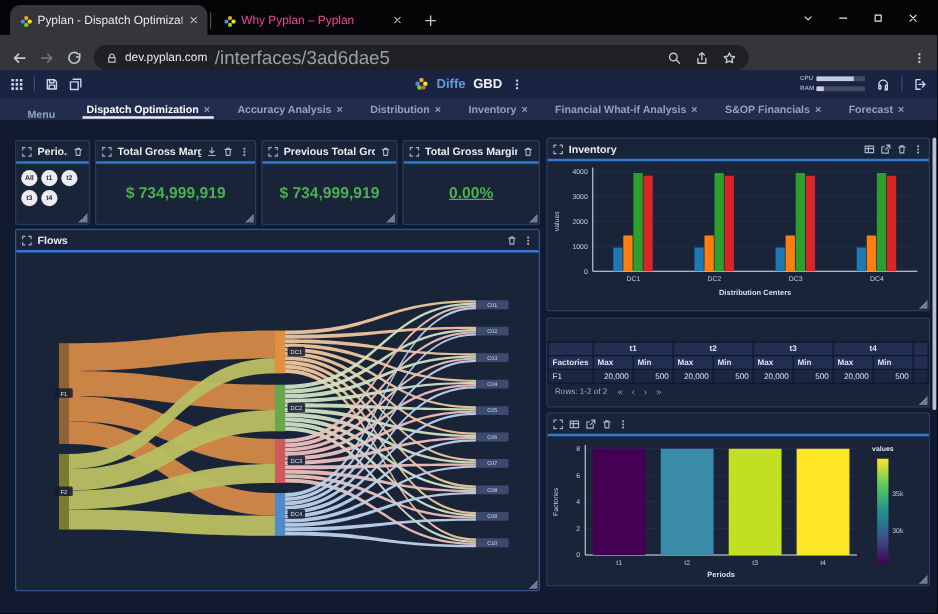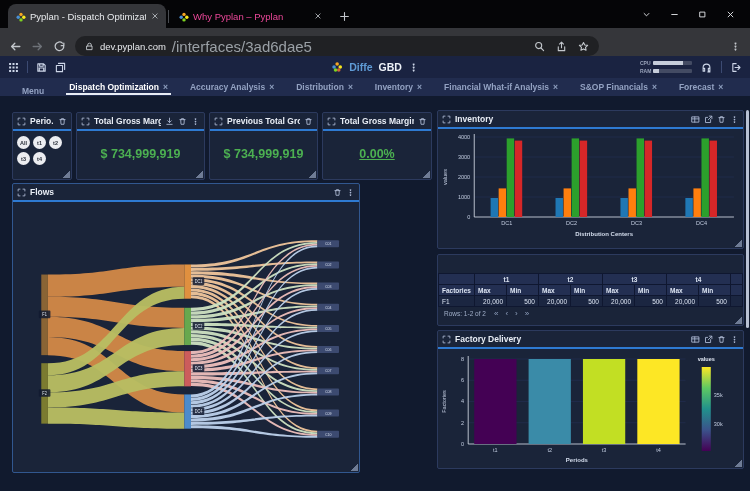--- a/index.html
+++ b/index.html
@@ -377,21 +377,21 @@
         <span class="picon" data-icon="trash">
             <svg viewBox="0 0 12 12">
               <path d="M2.5 3.5h7 M4.5 3.5V2.2h3v1.3 M3.6 3.5l.4 6.2h4l.4-6.2" fill="none" stroke="currentColor" stroke-width="1.2" stroke-linecap="round" stroke-linejoin="round"></path>
             </svg>
           </span>
       </div>
       <div class="kpival" style="color: rgb(76, 176, 81); text-decoration: underline;">0.00%</div>
       <div class="rhandle"></div>
     </div>
 
-    <div class="panel" style="left:12px;top:87px;width:348px;height:290px;border-color:#31578f;">
+    <div class="panel" style="left:12px;top:87px;width:420px;height:290px;border-color:#31578f;">
       <div class="phead">
         <span class="picon" data-icon="expand">
             <svg viewBox="0 0 12 12">
               <path d="M1.5 4V1.5H4 M8 1.5h2.5V4 M10.5 8v2.5H8 M4 10.5H1.5V8" fill="none" stroke="currentColor" stroke-width="1.2" stroke-linecap="round" stroke-linejoin="round"></path>
             </svg>
           </span>
         <span class="ptitle">Flows</span>
         <span class="picon" data-icon="trash">
             <svg viewBox="0 0 12 12">
               <path d="M2.5 3.5h7 M4.5 3.5V2.2h3v1.3 M3.6 3.5l.4 6.2h4l.4-6.2" fill="none" stroke="currentColor" stroke-width="1.2" stroke-linecap="round" stroke-linejoin="round"></path>
@@ -618,21 +618,20 @@
       <div class="rhandle"></div>
     </div>
 
     <div class="panel" style="left:437px;top:234px;width:307px;height:139px;">
       <div class="phead">
         <span class="picon" data-icon="expand">
             <svg viewBox="0 0 12 12">
               <path d="M1.5 4V1.5H4 M8 1.5h2.5V4 M10.5 8v2.5H8 M4 10.5H1.5V8" fill="none" stroke="currentColor" stroke-width="1.2" stroke-linecap="round" stroke-linejoin="round"></path>
             </svg>
           </span>
-        <span class="ptitle">Factory Delivery</span>
         <span class="picon" data-icon="table">
             <svg viewBox="0 0 12 12">
               <path d="M1.5 2.5h9v7h-9z M1.5 5.2h9 M5 2.5v7" fill="none" stroke="currentColor" stroke-width="1.2" stroke-linecap="round" stroke-linejoin="round"></path>
             </svg>
           </span>
         <span class="picon" data-icon="export">
             <svg viewBox="0 0 12 12">
               <path d="M4.8 3.2H2v6.8h6.8V6.2 M7 1.5h3.5V5 M10.3 1.7 5.8 6.2" fill="none" stroke="currentColor" stroke-width="1.2" stroke-linecap="round" stroke-linejoin="round"></path>
             </svg>
           </span>

